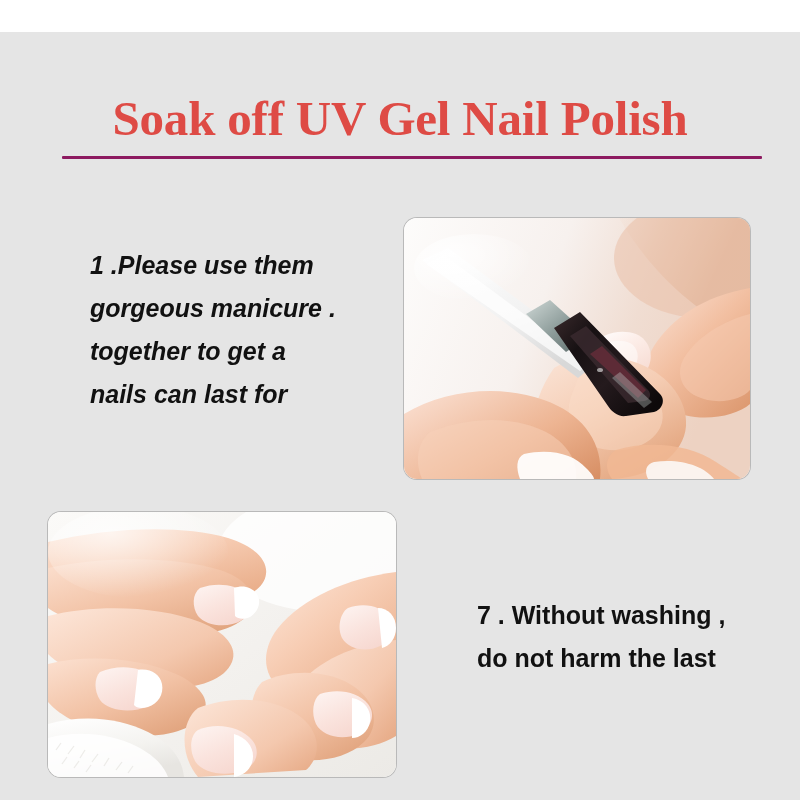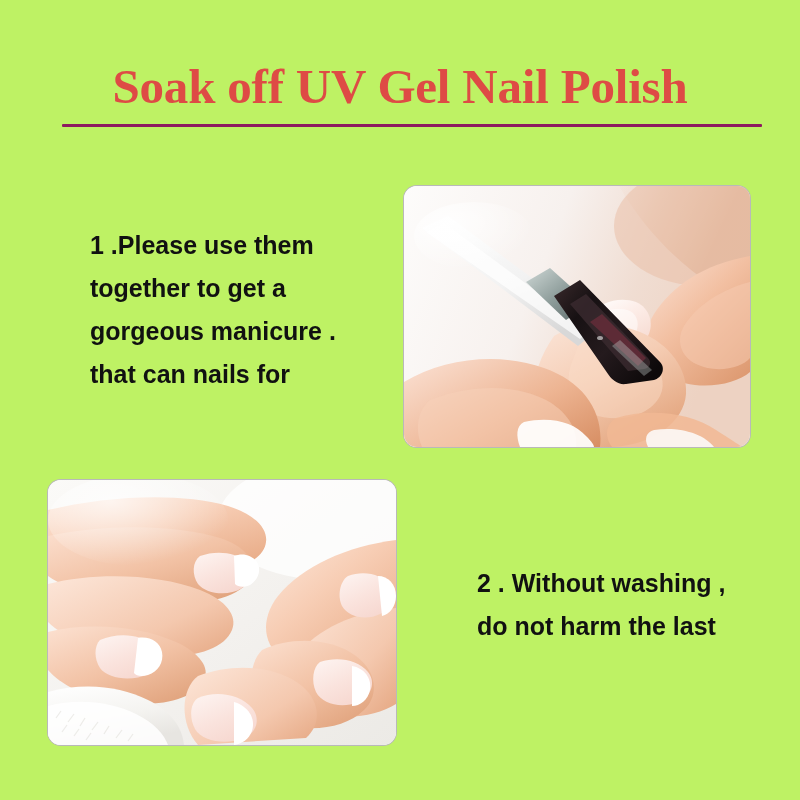--- a/index.html
+++ b/index.html
@@ -13,21 +13,22 @@
     height: 800px;
     position: relative;
     overflow: hidden;
     font-family: "Liberation Sans", sans-serif;
     -webkit-font-smoothing: antialiased;
   }
 
   .page {
     position: absolute;
     inset: 0;
-    background: #bef264;
+    background: #e5e5e5;
+    margin-top: 32px;
   }
 
   
   .title {
     position: absolute;
     left: 0;
     top: 58px;
     width: 800px;
     text-align: center;
     font-family: "Liberation Serif", "DejaVu Serif", serif;
@@ -56,21 +57,22 @@
     font-weight: bold;
     font-size: 25px;
     line-height: 43px;
     color: #111111;
     white-space: nowrap;
   }
   .text-block .line { display: block; }
 
   #block-one {
     left: 90px;
-    top: 224px;
+    top: 212px;
+    font-style: italic;
   }
   #block-two {
     left: 477px;
     top: 562px;
   }
 
   
   .photo {
     position: absolute;
     border-radius: 13px;
@@ -96,23 +98,23 @@
 <body>
 
 <div class="page">
 
   <div class="title">Soak off UV Gel Nail Polish</div>
 
   <div class="title-rule"></div>
 
   <div class="text-block" id="block-one">
     <span class="line">1 .Please use them</span>
+    <span class="line">gorgeous manicure .</span>
     <span class="line">together to get a</span>
-    <span class="line">gorgeous manicure .</span>
-    <span class="line">that can nails for</span>
+    <span class="line">nails can last for</span>
   </div>
 
   <div class="photo" id="photo-brush">
     <svg viewBox="0 0 346 261" preserveAspectRatio="none">
       <defs>
         <linearGradient id="bgBrush" x1="0" y1="0" x2="1" y2="0.3">
           <stop offset="0" stop-color="#fdfcfb"></stop>
           <stop offset="0.45" stop-color="#f7f1ee"></stop>
           <stop offset="0.72" stop-color="#f0ddd2"></stop>
           <stop offset="1" stop-color="#edd2c2"></stop>
@@ -266,17 +268,17 @@
       <path d="M0 212 C36 202 72 206 100 220 C122 231 134 246 136 265 H0 Z" fill="url(#towelG)"></path>
       <path d="M0 226 C30 218 64 222 88 234 C106 243 116 254 120 265 H0 Z" fill="#ffffff" opacity="0.85"></path>
       <g opacity="0.5" stroke="#dedbd6" stroke-width="1.2" fill="none">
         <path d="M8 238 l5 -7 M20 242 l6 -8 M32 246 l5 -8 M44 250 l6 -8 M56 254 l5 -8 M68 258 l6 -8 M80 261 l5 -7 M14 252 l5 -7 M26 256 l5 -7 M38 260 l5 -7"></path>
       </g>
       <ellipse cx="90" cy="40" rx="90" ry="46" fill="url(#softHi)"></ellipse>
     </svg>
   </div>
 
   <div class="text-block" id="block-two">
-    <span class="line">2 . Without washing ,</span>
+    <span class="line">7 . Without washing ,</span>
     <span class="line">do not harm the last</span>
   </div>
 
 </div>
 
 </body></html>

